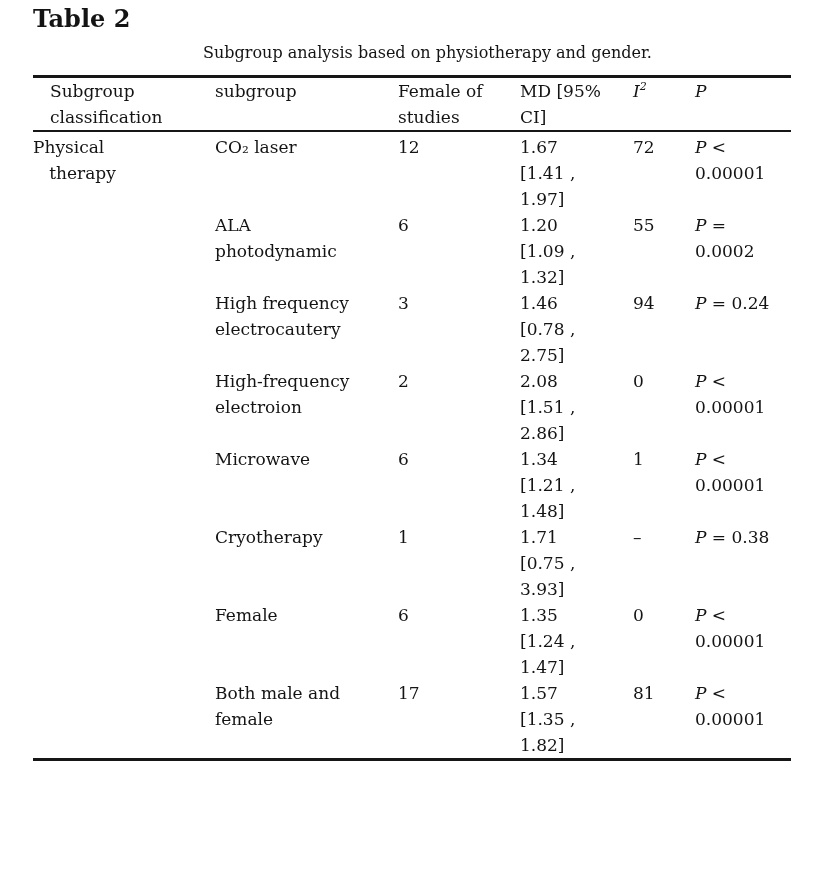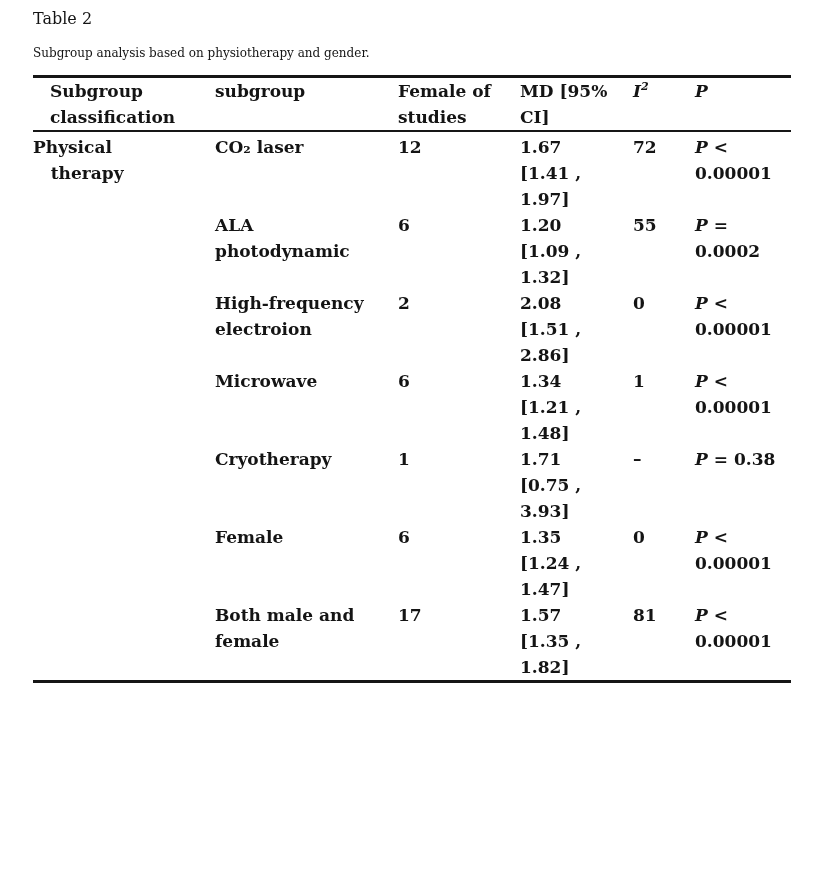--- a/index.html
+++ b/index.html
@@ -8,43 +8,44 @@
     width: 822px;
     height: 876px;
     box-sizing: border-box;
     padding: 6px 0 0 33px;
     background: #ffffff;
     color: #141414;
     font-family: "DejaVu Serif", "Liberation Serif", serif;
     overflow: hidden;
   }
   .tbl-label {
-    font-size: 16px;
-    font-weight: normal;
+    font-size: 24px;
+    font-weight: bold;
     line-height: 26px;
   }
   .tbl-caption {
-    font-size: 12px;
+    font-size: 16px;
     line-height: 26px;
     margin-top: 8px;
+    text-align: center;
   }
   table.data {
     margin-top: 9px;
     width: 758px;
     border-collapse: collapse;
     table-layout: fixed;
     border-top: 3px solid #161616;
     border-bottom: 3px solid #161616;
     font-size: 17px;
   }
   table.data th, table.data td {
     text-align: left;
     vertical-align: top;
     padding: 0;
-    font-weight: bold;
+    font-weight: normal;
   }
   thead th {
     padding: 12px 0 2px 0;
     line-height: 26px;
     white-space: pre-line;
     border-bottom: 2px solid #161616;
   }
   tbody td {
     line-height: 26px;
     white-space: pre-line;
@@ -105,20 +106,31 @@
 photodynamic</td>
     <td>6</td>
     <td>1.20
 [1.09 ,
 1.32]</td>
     <td>55</td>
     <td><span class="pit">P</span><span> =
 0.0002</span></td>
   </tr>
 
+  <tr>
+    <td class="c1"></td>
+    <td>High frequency
+electrocautery</td>
+    <td>3</td>
+    <td>1.46
+[0.78 ,
+2.75]</td>
+    <td>94</td>
+    <td><span class="pit">P</span><span> = 0.24</span></td>
+  </tr>
 
   <tr>
     <td class="c1"></td>
     <td>High-frequency
 electroion</td>
     <td>2</td>
     <td>2.08
 [1.51 ,
 2.86]</td>
     <td>0</td>

